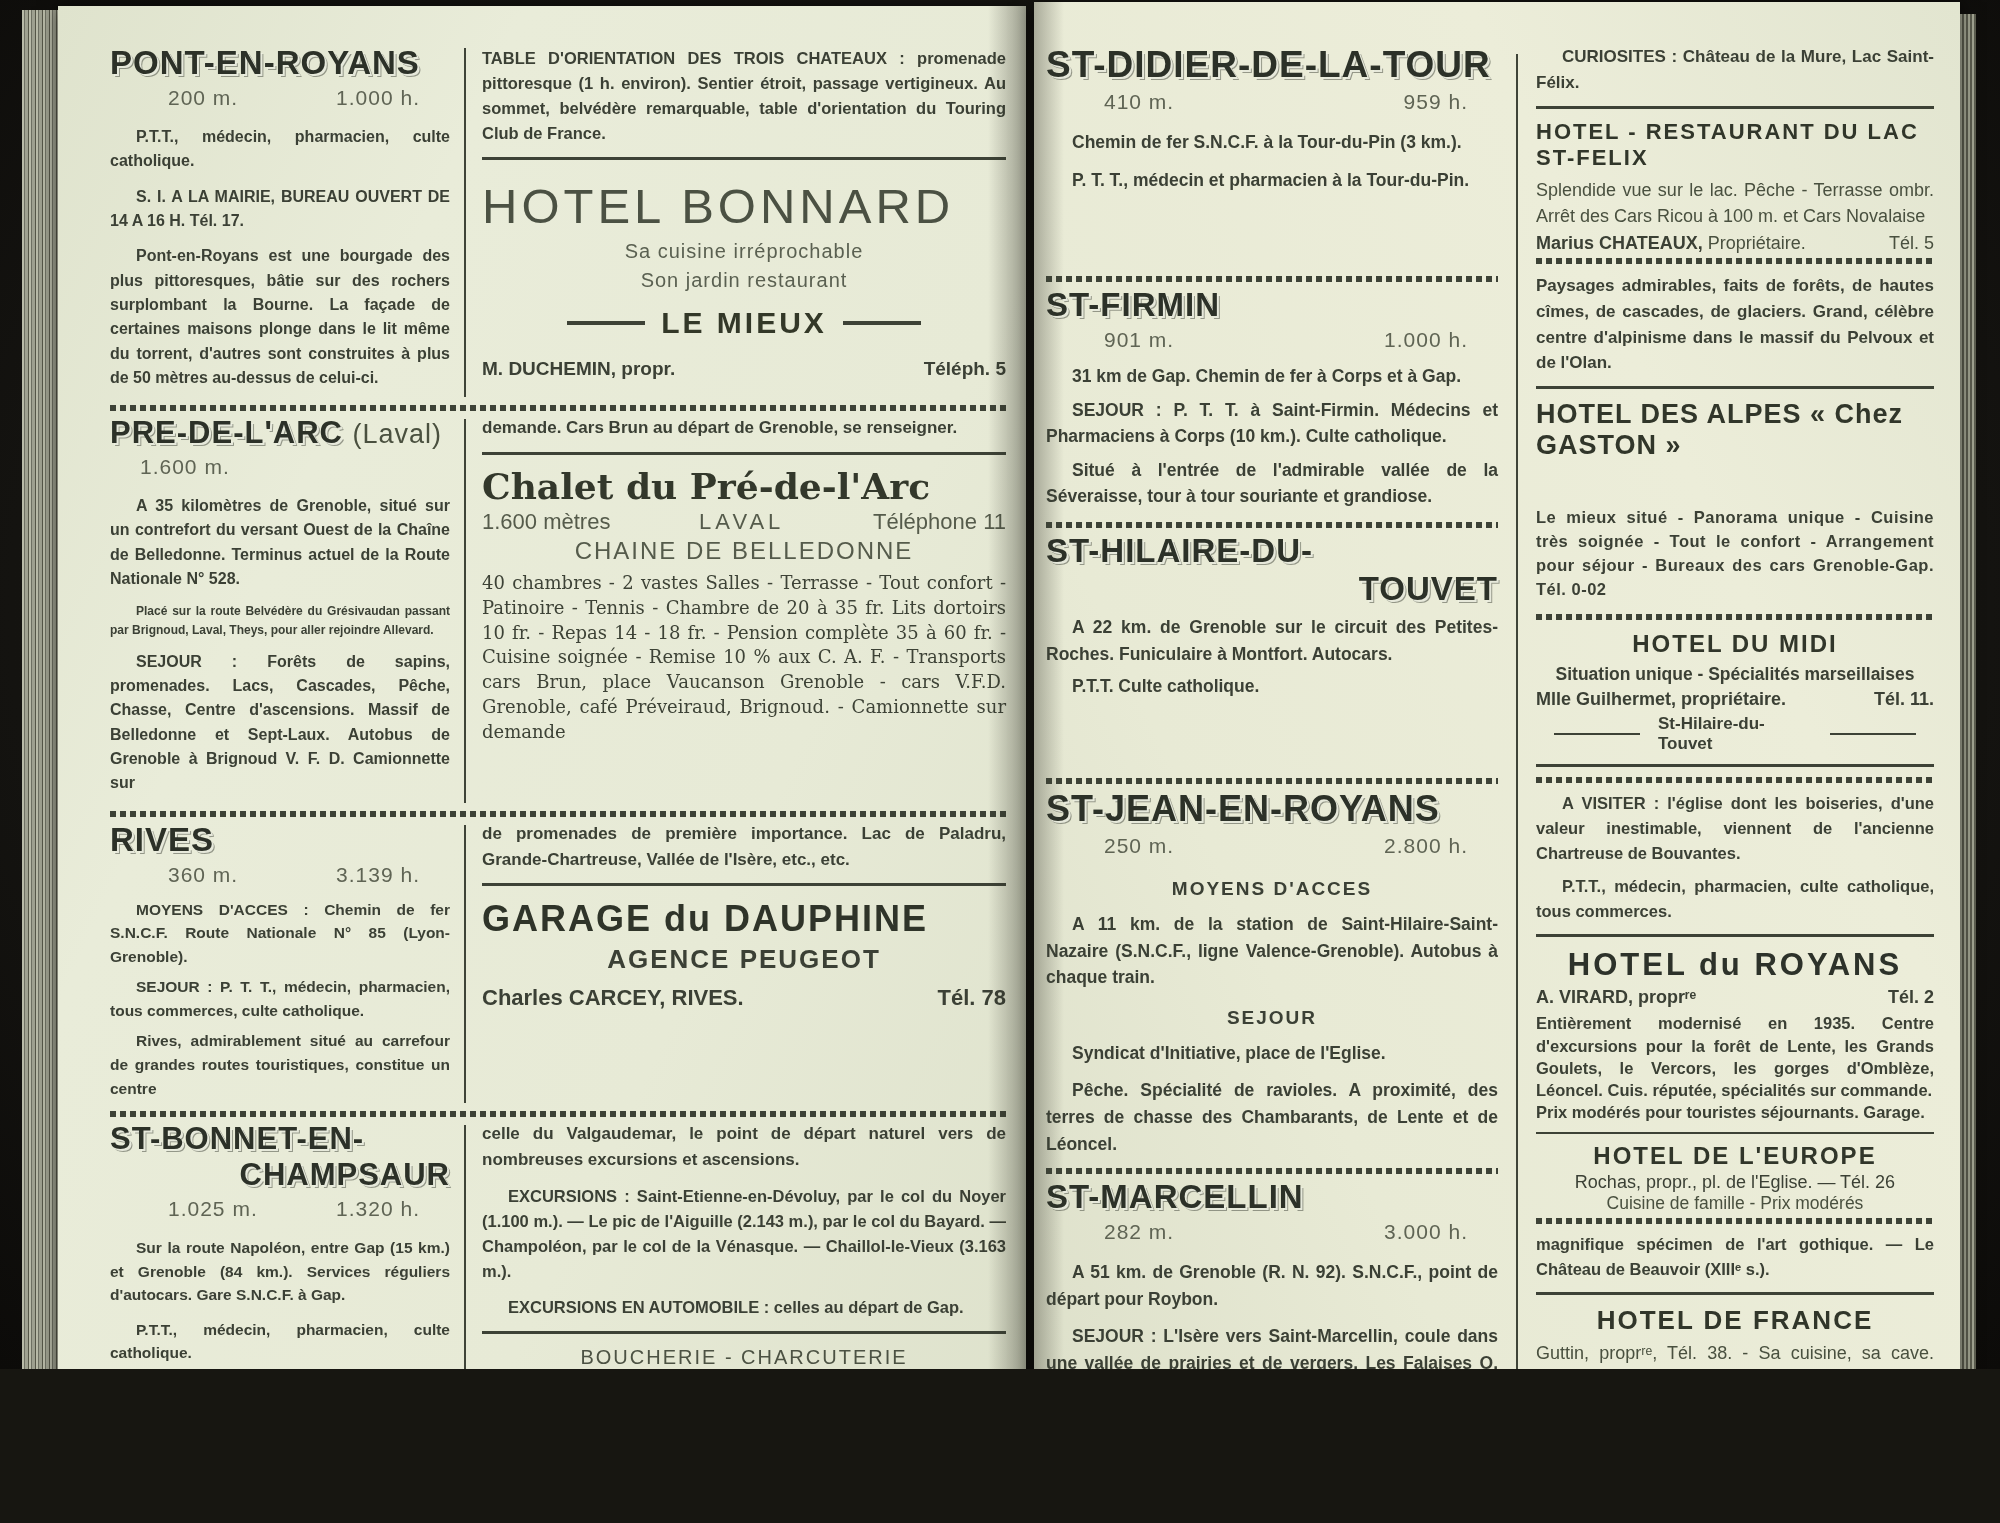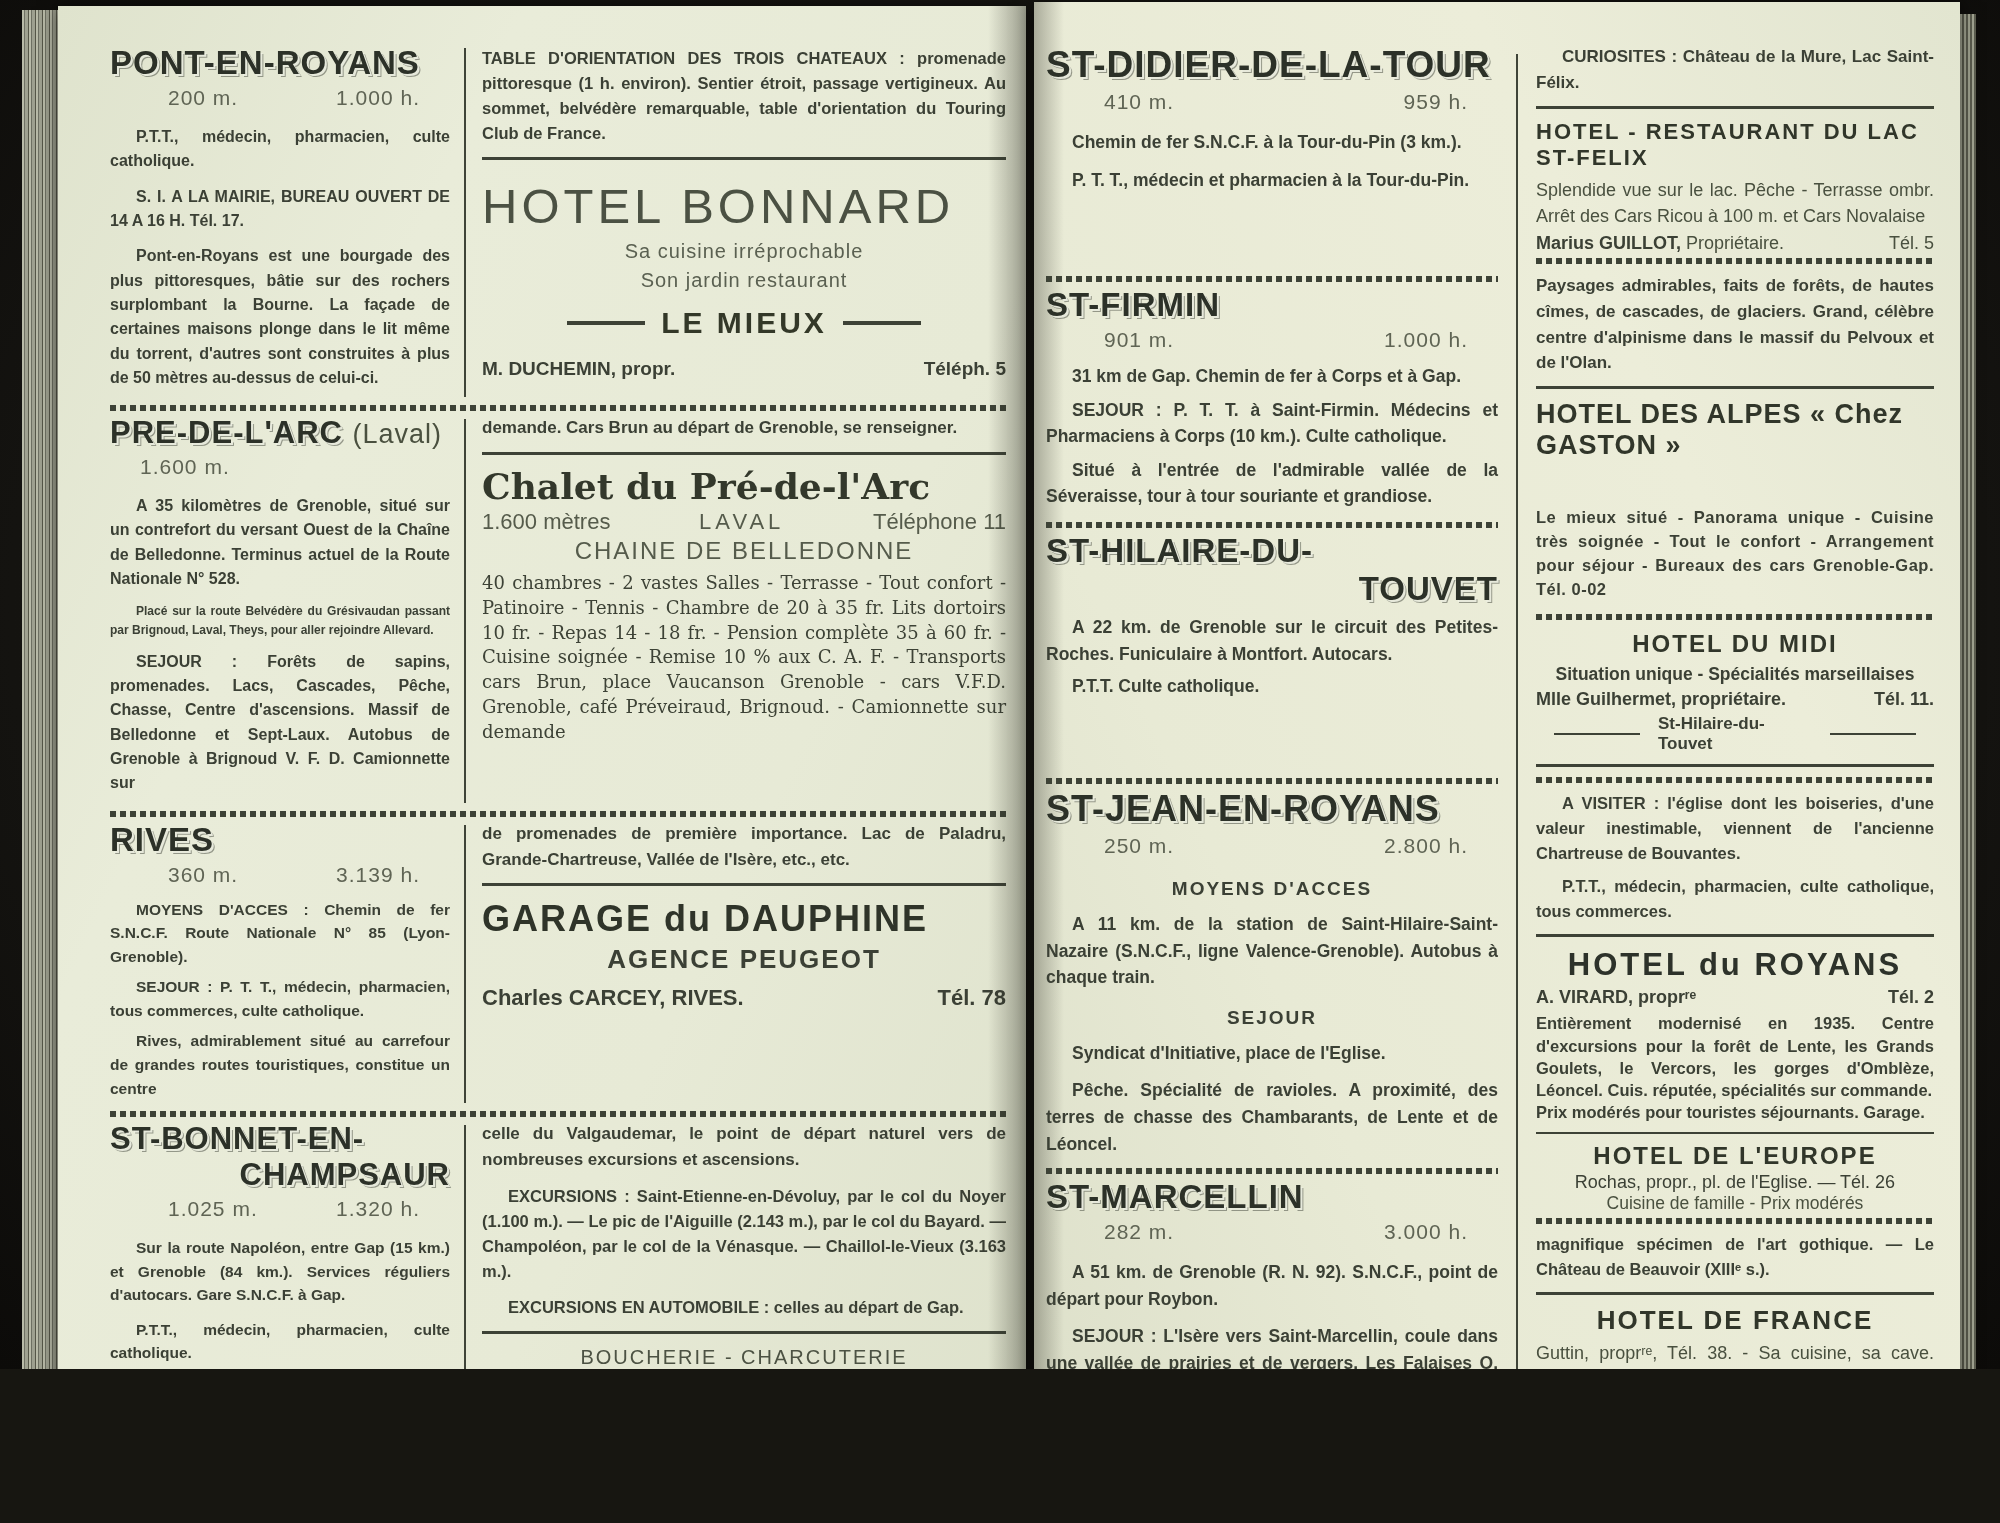--- a/index.html
+++ b/index.html
@@ -280,21 +280,21 @@
 
         <div class="rp-c2">
 
           <div class="para noind" style="margin-top:0;text-indent:26px">CURIOSITES : Château de la Mure, Lac Saint-Félix.</div>
           <div class="srule"></div>
 
           <div>
             <div class="hotel-title" style="font-size:22px">HOTEL - RESTAURANT DU LAC ST-FELIX</div>
             <div class="hotel-body">Splendide vue sur le lac. Pêche - Terrasse ombr. Arrêt des Cars Ricou à 100 m. et Cars Novalaise</div>
             <div class="hotel-row">
-              <span><span class="nm">Marius GUILLOT,</span> <span style="color:#49503f">Propriétaire.</span></span>
+              <span><span class="nm">Marius CHATEAUX,</span> <span style="color:#49503f">Propriétaire.</span></span>
               <span class="tel" style="font-weight:normal;color:#49503f">Tél. 5</span>
             </div>
           </div>
 
           <div class="dotted"></div>
 
           <div class="para noind" style="font-size:17px">Paysages admirables, faits de forêts, de hautes cîmes, de cascades, de glaciers. Grand, célèbre centre d'alpinisme dans le massif du Pelvoux et de l'Olan.</div>
           <div class="srule"></div>
 
           <div>

